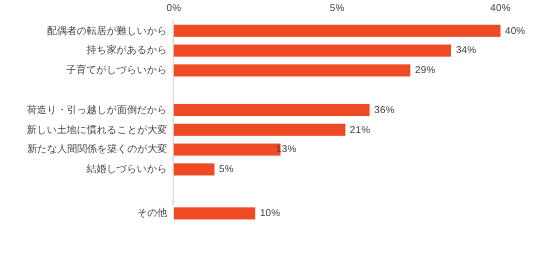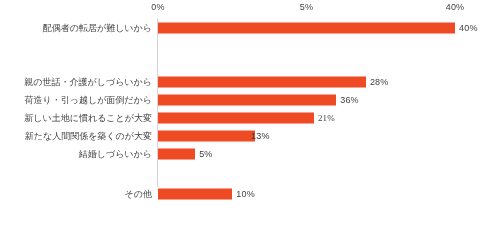--- a/index.html
+++ b/index.html
@@ -100,31 +100,36 @@
       <div class="axis-tick-label" style="left: 455px;">40%</div>
     </div>
 
   <div id="plot-area">
     <div id="y-axis-line"></div>
   <div class="bar-row" style="top: 1px;">
         <div class="cat-label">配偶者の転居が難しいから</div>
         <div class="bar-shape" style="width: 297px; background: rgb(238, 74, 36);"></div>
         <div class="bar-value-label" style="left: 459px;">40%</div>
       </div>
-      <div class="bar-row" style="top: 55px;">
-        <div class="cat-label">親の世話・介護がしづらいから</div>
-        <div class="bar-shape" style="width: 207.9px; background: rgb(238, 74, 36);"></div>
-        <div class="bar-value-label" style="left: 369.9px;">28%</div>
+      <div class="bar-row" style="top: 19px;">
+        <div class="cat-label">持ち家があるから</div>
+        <div class="bar-shape" style="width: 252.45px; background: rgb(238, 74, 36);"></div>
+        <div class="bar-value-label" style="left: 414.45px;">34%</div>
+      </div>
+      <div class="bar-row" style="top: 37px;">
+        <div class="cat-label">子育てがしづらいから</div>
+        <div class="bar-shape" style="width: 215.325px; background: rgb(238, 74, 36);"></div>
+        <div class="bar-value-label" style="left: 377.325px;">29%</div>
       </div>
       <div class="bar-row" style="top: 73px;">
         <div class="cat-label">荷造り・引っ越しが面倒だから</div>
         <div class="bar-shape" style="width: 178.2px; background: rgb(238, 74, 36);"></div>
         <div class="bar-value-label" style="left: 340.2px;">36%</div>
       </div>
-      <div class="bar-row" style="top: 91px; font-family: Liberation Serif, serif;">
+      <div class="bar-row" style="top: 91px;">
         <div class="cat-label">新しい土地に慣れることが大変</div>
         <div class="bar-shape" style="width: 155.925px; background: rgb(238, 74, 36);"></div>
         <div class="bar-value-label" style="left: 317.925px;">21%</div>
       </div>
       <div class="bar-row" style="top: 109px;">
         <div class="cat-label">新たな人間関係を築くのが大変</div>
         <div class="bar-shape" style="width: 96.525px; background: rgb(238, 74, 36);"></div>
         <div class="bar-value-label" style="left: 251px;">13%</div>
       </div>
       <div class="bar-row" style="top: 127px;">

